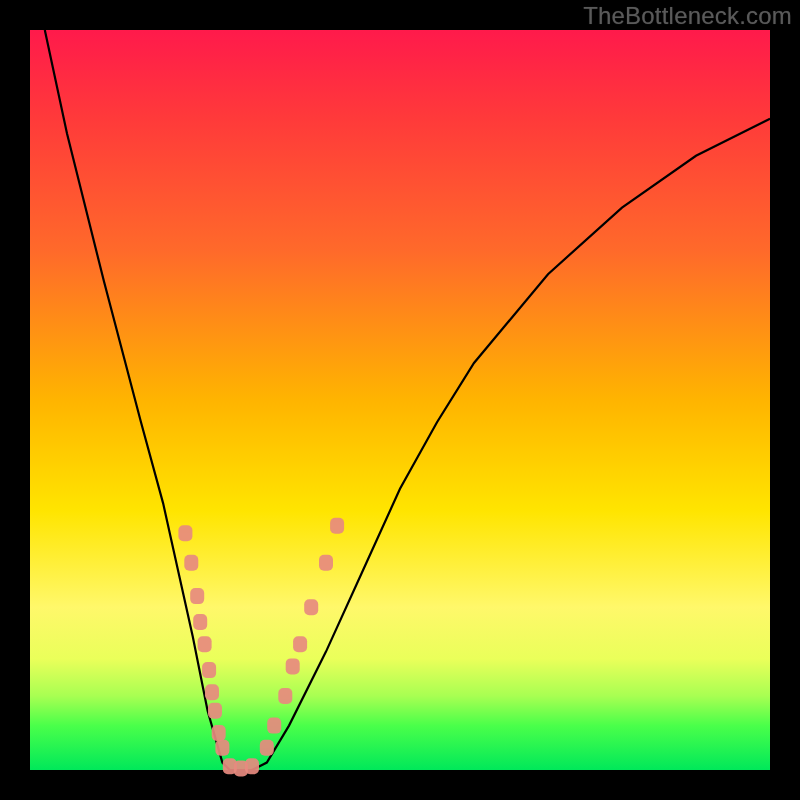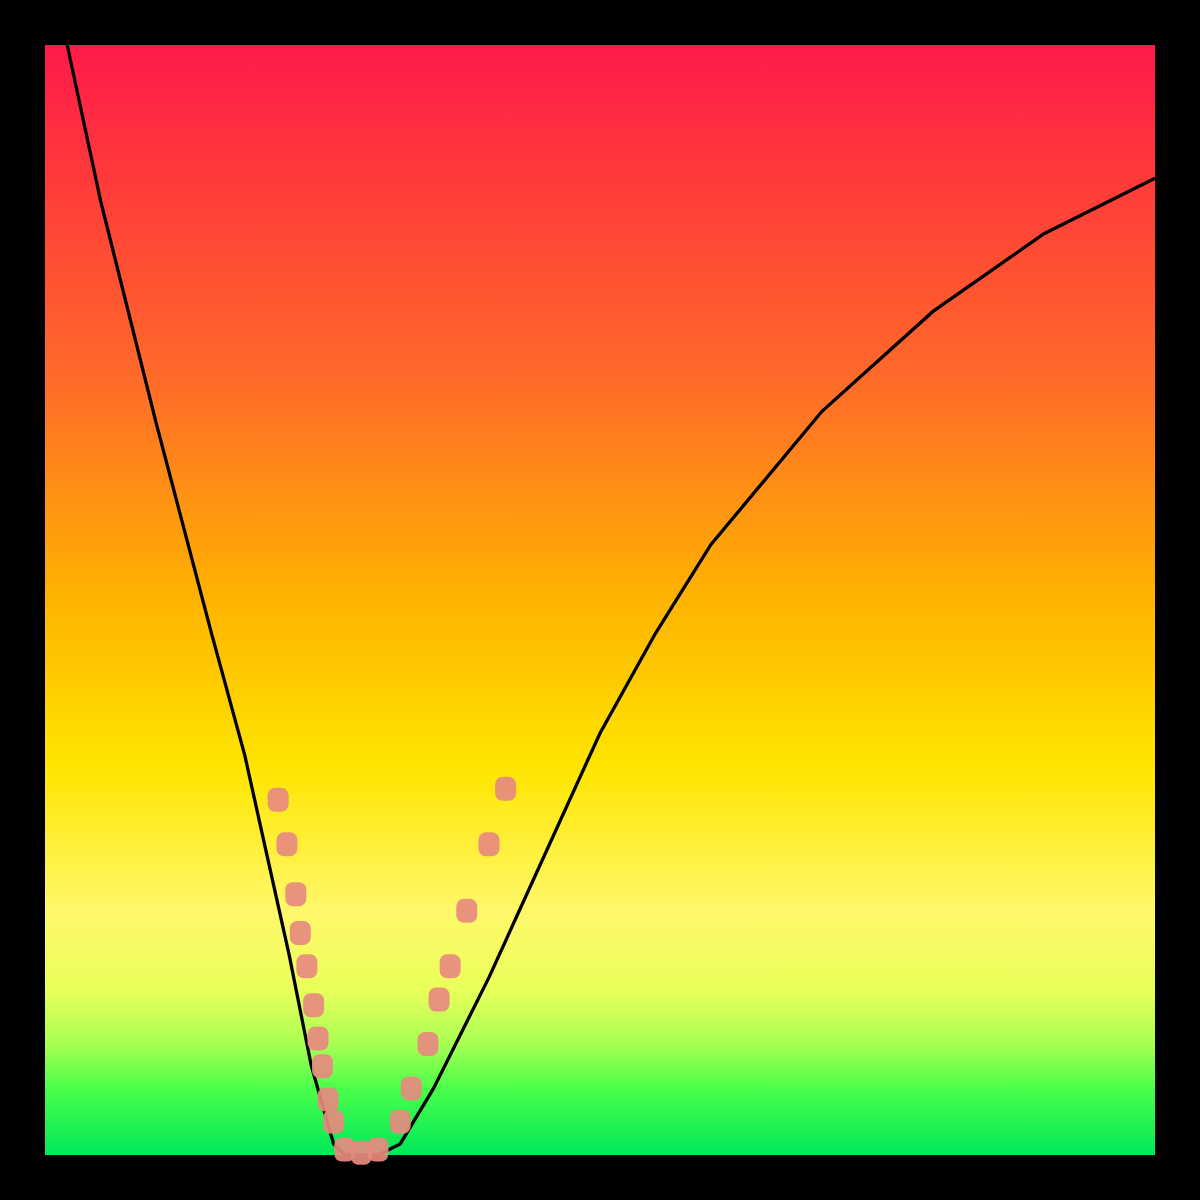--- a/index.html
+++ b/index.html
@@ -54,20 +54,21 @@
     top: 0;
     width: 740px;
     height: 740px;
     overflow: visible;
   }
 </style>
 </head>
 <body>
 
 <div class="frame">
+  <div class="watermark">TheBottleneck.com</div>
   <div class="plot-area">
     <svg class="curve" viewBox="0 0 740 740" preserveAspectRatio="none">
       <path id="curve-path" fill="none" stroke="#000" stroke-width="2.2" d="M14.8 0.0 L37.0 103.6 L74.0 251.6 L111.0 392.2 L133.2 473.6 L148.0 540.2 L162.8 606.8 L177.6 680.8 L192.4 732.6 L199.8 740.0 L222.0 740.0 L236.8 732.6 L259.0 695.6 L296.0 621.6 L333.0 540.2 L370.0 458.8 L407.0 392.2 L444.0 333.0 L518.0 244.2 L592.0 177.6 L666.0 125.8 L740.0 88.8"></path>
       <g id="markers-group">
           <rect x="148.4" y="495.2" width="14" height="16" rx="5" ry="5" fill="#e78a7f" fill-opacity="0.92"></rect>
           <rect x="154.3" y="524.8" width="14" height="16" rx="5" ry="5" fill="#e78a7f" fill-opacity="0.92"></rect>
           <rect x="160.2" y="558.1" width="14" height="16" rx="5" ry="5" fill="#e78a7f" fill-opacity="0.92"></rect>
           <rect x="163.2" y="584.0" width="14" height="16" rx="5" ry="5" fill="#e78a7f" fill-opacity="0.92"></rect>
           <rect x="167.6" y="606.2" width="14" height="16" rx="5" ry="5" fill="#e78a7f" fill-opacity="0.92"></rect>
           <rect x="172.1" y="632.1" width="14" height="16" rx="5" ry="5" fill="#e78a7f" fill-opacity="0.92"></rect>

